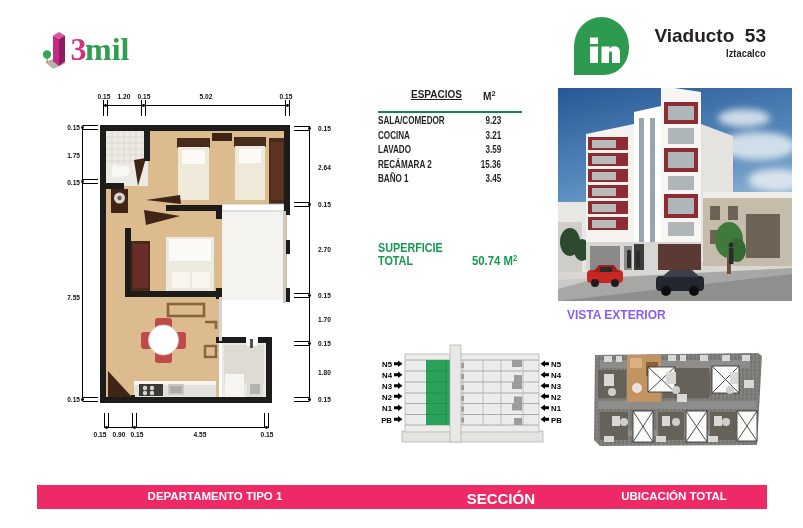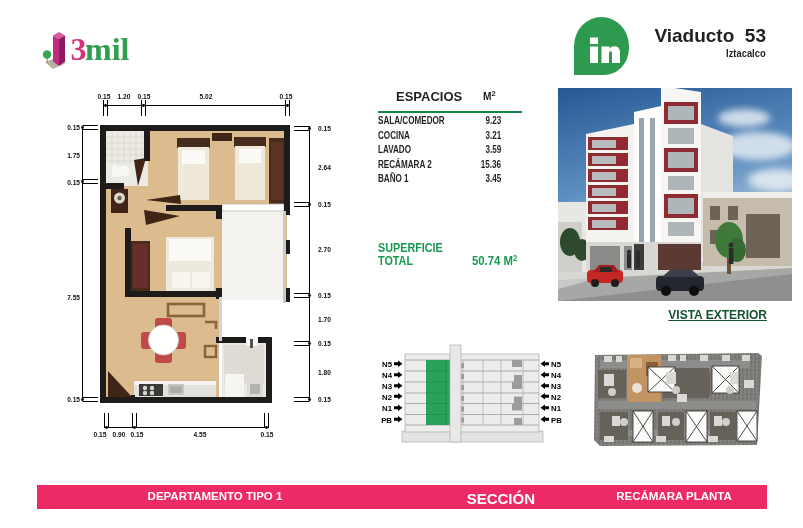--- a/index.html
+++ b/index.html
@@ -235,21 +235,21 @@
     <text x="318" y="375">1.80</text>
     <text x="318" y="402">0.15</text>
   </g>
 </svg>
 
 <style>
   .row{position:relative;height:14.5px;}
   .lab{display:inline-block;transform:scaleX(0.78);transform-origin:0 50%;white-space:nowrap;}
   .val{position:absolute;right:0;top:0;transform:scaleX(0.78);transform-origin:100% 50%;}
 </style>
-<div class="abs b" style="left:396px;top:88.5px;font-size:13px;color:#231f20;">ESPACIOS</div>
+<div class="abs b" style="left:411px;top:88.5px;font-size:10px;color:#231f20;text-decoration:underline;">ESPACIOS</div>
 <div class="abs b" style="left:483px;top:88.5px;font-size:10.2px;color:#231f20;">M<span style="font-size:7.5px;vertical-align:3.5px;">2</span></div>
 <div class="abs" style="left:378px;top:111px;width:144px;height:2px;background:#13874b;"></div>
 <div class="abs b" id="tbl" style="left:378px;top:114px;width:123px;font-size:10.4px;color:#231f20;line-height:14.5px;">
   <div class="row"><span class="lab">SALA/COMEDOR</span><span class="val">9.23</span></div>
   <div class="row"><span class="lab">COCINA</span><span class="val">3.21</span></div>
   <div class="row"><span class="lab">LAVADO</span><span class="val">3.59</span></div>
   <div class="row"><span class="lab">RECÁMARA 2</span><span class="val">15.36</span></div>
   <div class="row"><span class="lab">BAÑO 1</span><span class="val">3.45</span></div>
 </div>
 <div class="abs b" style="left:378px;top:242px;font-size:13.5px;color:#169a50;line-height:12.5px;transform:scaleX(0.8);transform-origin:0 0;">SUPERFICIE<br>TOTAL</div>
@@ -370,21 +370,21 @@
 
   <g fill="#2b2b2b">
     <rect x="69" y="170" width="4" height="14"></rect>
     <circle cx="71" cy="168" r="2.2"></circle>
     <rect x="78" y="171" width="4" height="13"></rect>
     <circle cx="80" cy="169" r="2.2"></circle>
     <rect x="171" y="164" width="4.5" height="16"></rect>
     <circle cx="173" cy="161" r="2.4"></circle>
   </g>
 </svg>
-<div class="abs b" style="left:567px;top:308px;width:200px;text-align:right;font-size:12px;color:#14532d;text-decoration:underline;">VISTA EXTERIOR</div>
+<div class="abs b" style="left:567px;top:308px;width:200px;text-align:left;font-size:12px;color:#8b5cf6;">VISTA EXTERIOR</div>
 
 <svg class="abs" style="left:370px;top:335px;" width="200" height="115" viewBox="370 335 200 115">
 
   <rect x="402" y="431" width="141" height="11" fill="#e3e3e1" stroke="#b5b5b3" stroke-width="0.8"></rect>
   <rect x="405" y="354" width="134" height="78" fill="#ececea" stroke="#b5b5b3" stroke-width="0.8"></rect>
 
   <g stroke="#9c9c9a" stroke-width="0.8">
     <line x1="405" y1="360" x2="539" y2="360"></line>
     <line x1="405" y1="371" x2="539" y2="371"></line>
     <line x1="405" y1="382" x2="539" y2="382"></line>
@@ -539,13 +539,13 @@
   <circle cx="676" cy="390" r="4" fill="#cfcecb"></circle>
   <circle cx="730" cy="390" r="4" fill="#cfcecb"></circle>
   <circle cx="624" cy="422" r="4" fill="#cfcecb"></circle>
   <circle cx="676" cy="422" r="4" fill="#cfcecb"></circle>
   <circle cx="726" cy="422" r="4" fill="#cfcecb"></circle>
 </svg>
 
 <div class="abs" style="left:37px;top:485px;width:730px;height:24px;background:#ee2a66;"></div>
 <div class="abs b" style="left:140px;top:490px;width:150px;text-align:center;font-size:11.5px;color:#fff;">DEPARTAMENTO TIPO 1</div>
 <div class="abs b" style="left:385px;top:490px;width:150px;text-align:right;font-size:15px;color:#fff;">SECCIÓN ESQUEMATICA</div>
-<div class="abs b" style="left:599px;top:490px;width:150px;text-align:center;font-size:11.5px;color:#fff;">RECÁMARA PLANTA</div>
+<div class="abs b" style="left:599px;top:490px;width:150px;text-align:center;font-size:11.5px;color:#fff;">UBICACIÓN TOTAL</div>
 
 </body></html>

